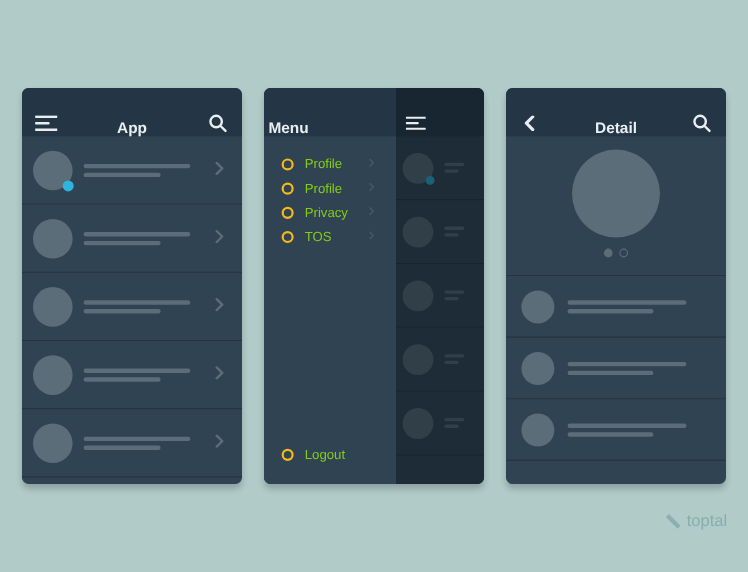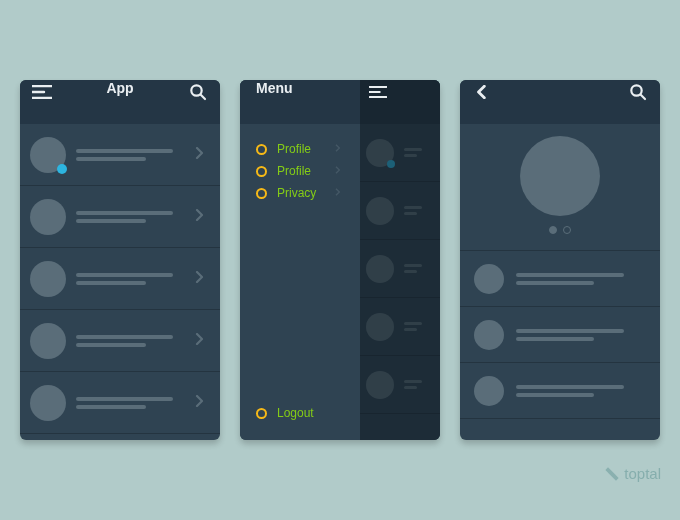--- a/index.html
+++ b/index.html
@@ -10,21 +10,21 @@
     --muted:#5a6d79;
     --muted2:#495d6a;
     --accent:#f6b917;
     --blue-dot:#2db5e0;
     --white:#e9eef1;
   }
   *{box-sizing:border-box;font-family:-apple-system,BlinkMacSystemFont,"Segoe UI",Arial,sans-serif}
   body{margin:0;background:var(--bg);width:680px;height:520px;overflow:hidden;position:relative}
   .stage{position:absolute;left:20px;top:80px;width:640px;height:360px;display:flex;gap:20px}
   .phone{width:200px;height:360px;background:var(--phone-dark);border-radius:6px;box-shadow:0 4px 6px rgba(0,0,0,.2);overflow:hidden;position:relative}
-  .header{height:44px;background:var(--phone-header);display:flex;align-items:flex-start;justify-content:space-between;padding:0 10px;position:relative}
+  .header{height:44px;background:var(--phone-header);display:flex;align-items:flex-end;justify-content:space-between;padding:0 10px;position:relative}
   .header .title{color:var(--white);font-size:14px;font-weight:600;position:absolute;left:0;right:0;text-align:center;pointer-events:none}
   .icon-btn{width:24px;height:24px;display:flex;align-items:center;justify-content:center;cursor:pointer;position:relative;z-index:1}
   svg{display:block}
   
   .list{padding:0}
   .row{height:62px;border-bottom:1px solid rgba(0,0,0,.22);display:flex;align-items:center;padding:0 10px;cursor:pointer}
   .avatar{width:36px;height:36px;border-radius:50%;background:var(--muted);position:relative;flex-shrink:0}
   .avatar .dot{position:absolute;right:-1px;bottom:-1px;width:10px;height:10px;border-radius:50%;background:var(--blue-dot)}
   .lines{flex:1;margin:0 10px}
   .line{height:4px;background:var(--muted);border-radius:2px;margin:4px 0}
@@ -191,21 +191,21 @@
       <div class="row">
           <div class="avatar"></div>
           <div class="lines">
             <div class="line long"></div>
             <div class="line short"></div>
           </div>
         </div>
     </div>
 
     <div class="menu-panel" style="width:120px">
-      <div class="header" style="justify-content:flex-start;padding-left:16px">
+      <div class="header" style="justify-content:flex-start;padding-left:4px">
         <div class="menu-title">Menu</div>
       </div>
       <div class="menu-items">
         <div class="menu-item">
           <div class="bullet"></div>
           <span class="menu-label">Profile</span>
           <div class="menu-chev">
               <svg width="8" height="8" viewBox="0 0 12 12">
                 <path d="M3 1l5 5-5 5" stroke="#5a6d79" stroke-width="2" fill="none"></path>
               </svg>
@@ -222,37 +222,47 @@
         </div>
         <div class="menu-item">
           <div class="bullet"></div>
           <span class="menu-label">Privacy</span>
           <div class="menu-chev">
               <svg width="8" height="8" viewBox="0 0 12 12">
                 <path d="M3 1l5 5-5 5" stroke="#5a6d79" stroke-width="2" fill="none"></path>
               </svg>
             </div>
         </div>
+        <div class="menu-item">
+          <div class="bullet"></div>
+          <span class="menu-label">TOS</span>
+          <div class="menu-chev">
+              <svg width="8" height="8" viewBox="0 0 12 12">
+                <path d="M3 1l5 5-5 5" stroke="#5a6d79" stroke-width="2" fill="none"></path>
+              </svg>
+            </div>
+        </div>
       </div>
       <div class="menu-footer">
         <div class="menu-item">
           <div class="bullet"></div>
           <span class="menu-label">Logout</span>
         </div>
       </div>
     </div>
   </div>
 
   <div class="phone">
     <div class="header">
       <div class="icon-btn">
         <svg width="14" height="14" viewBox="0 0 12 12">
             <path d="M8 1L3 6l5 5" stroke="#e9eef1" stroke-width="2.4" fill="none" stroke-linecap="round" stroke-linejoin="round"></path>
           </svg>
       </div>
+      <div class="title">Detail</div>
       <div class="icon-btn">
         <svg width="18" height="18" viewBox="0 0 18 18">
             <circle cx="7.5" cy="7.5" r="5.2" stroke="#e9eef1" stroke-width="2.2" fill="none"></circle>
             <path d="M12 12l4 4" stroke="#e9eef1" stroke-width="2.2" stroke-linecap="round"></path>
           </svg>
       </div>
     </div>
     <div class="detail-body">
       <div class="hero">
         <div class="hero-avatar"></div>

